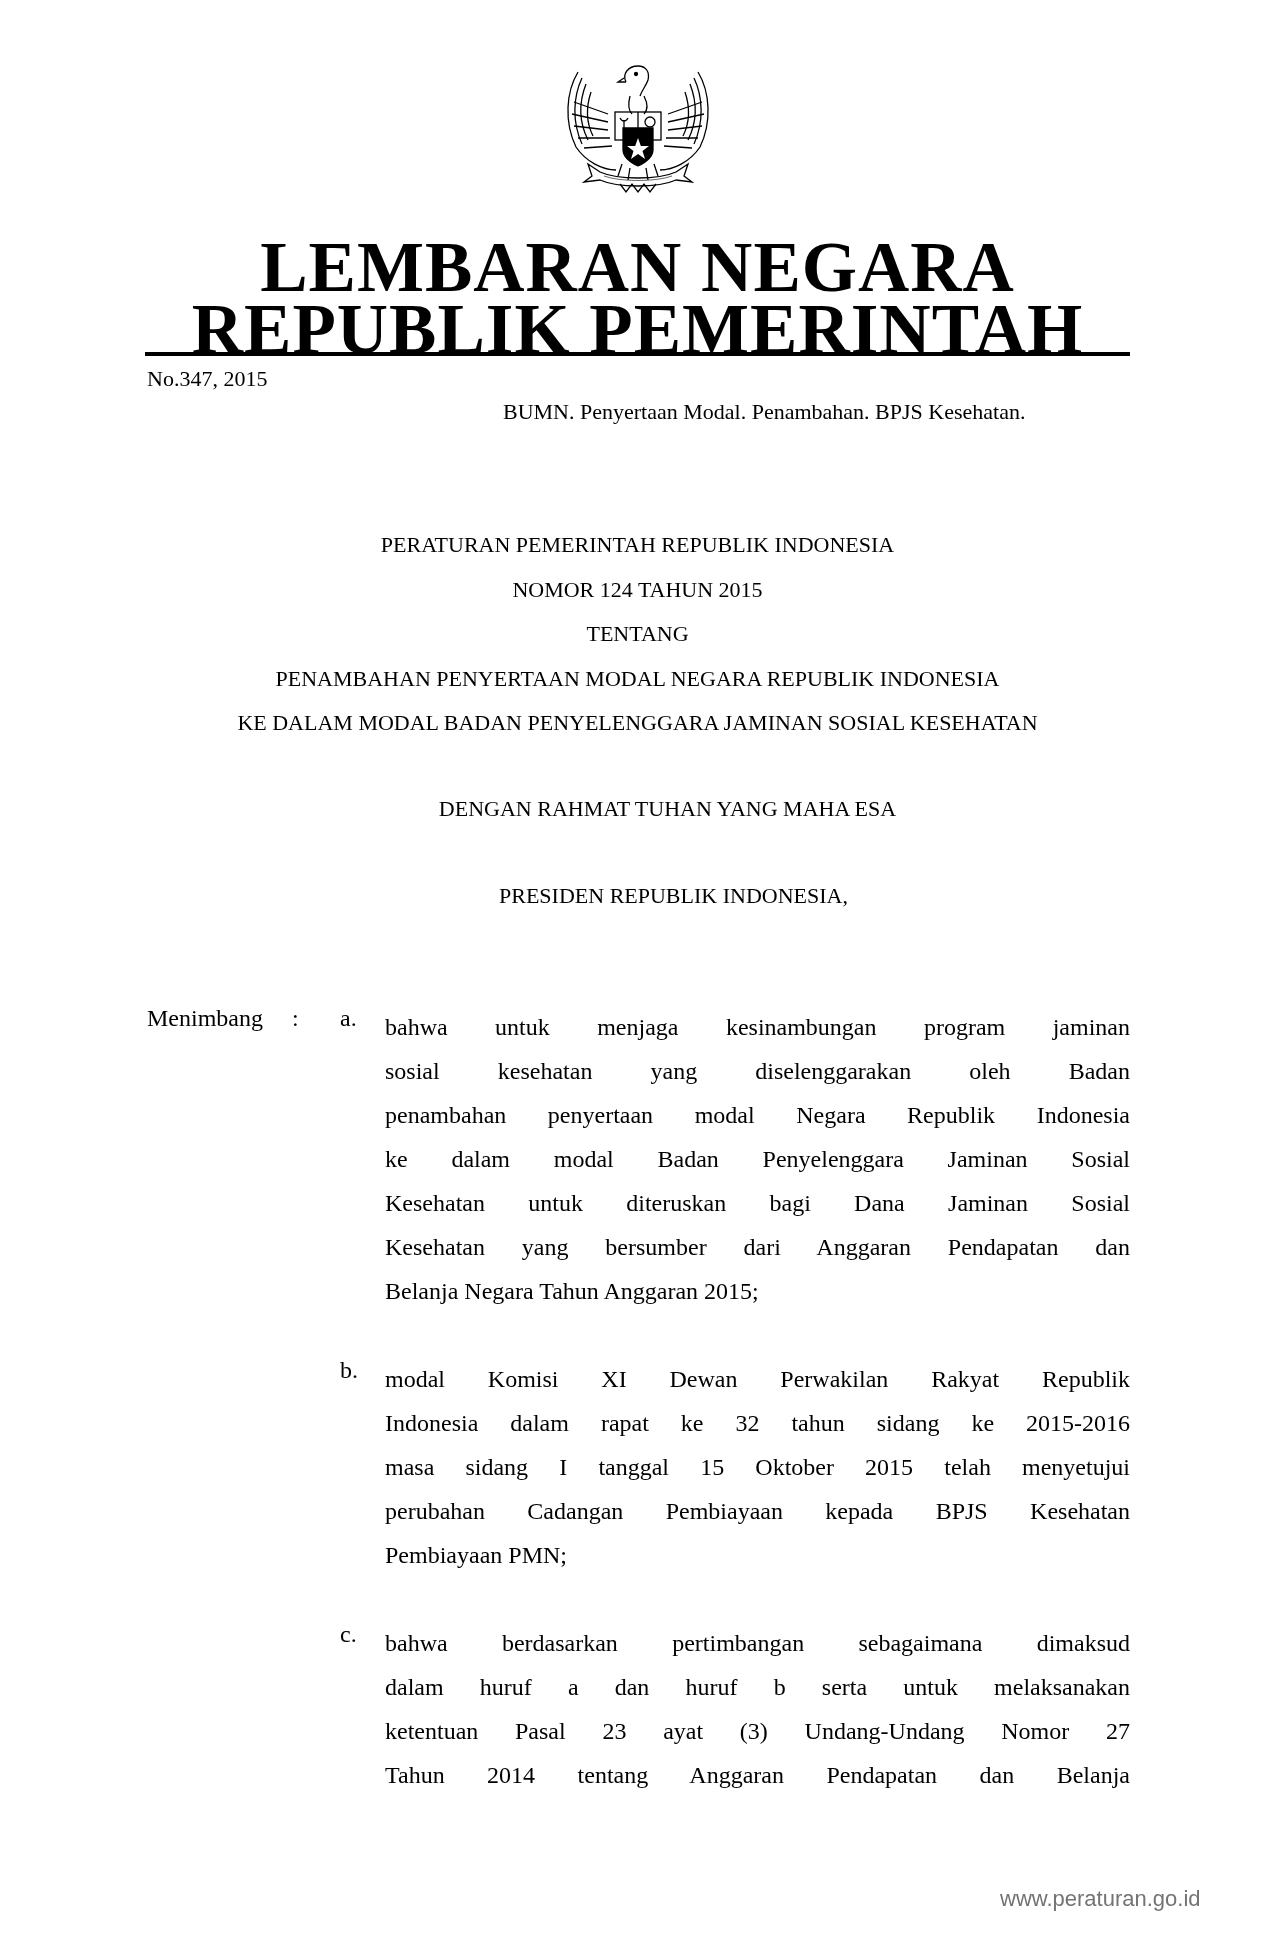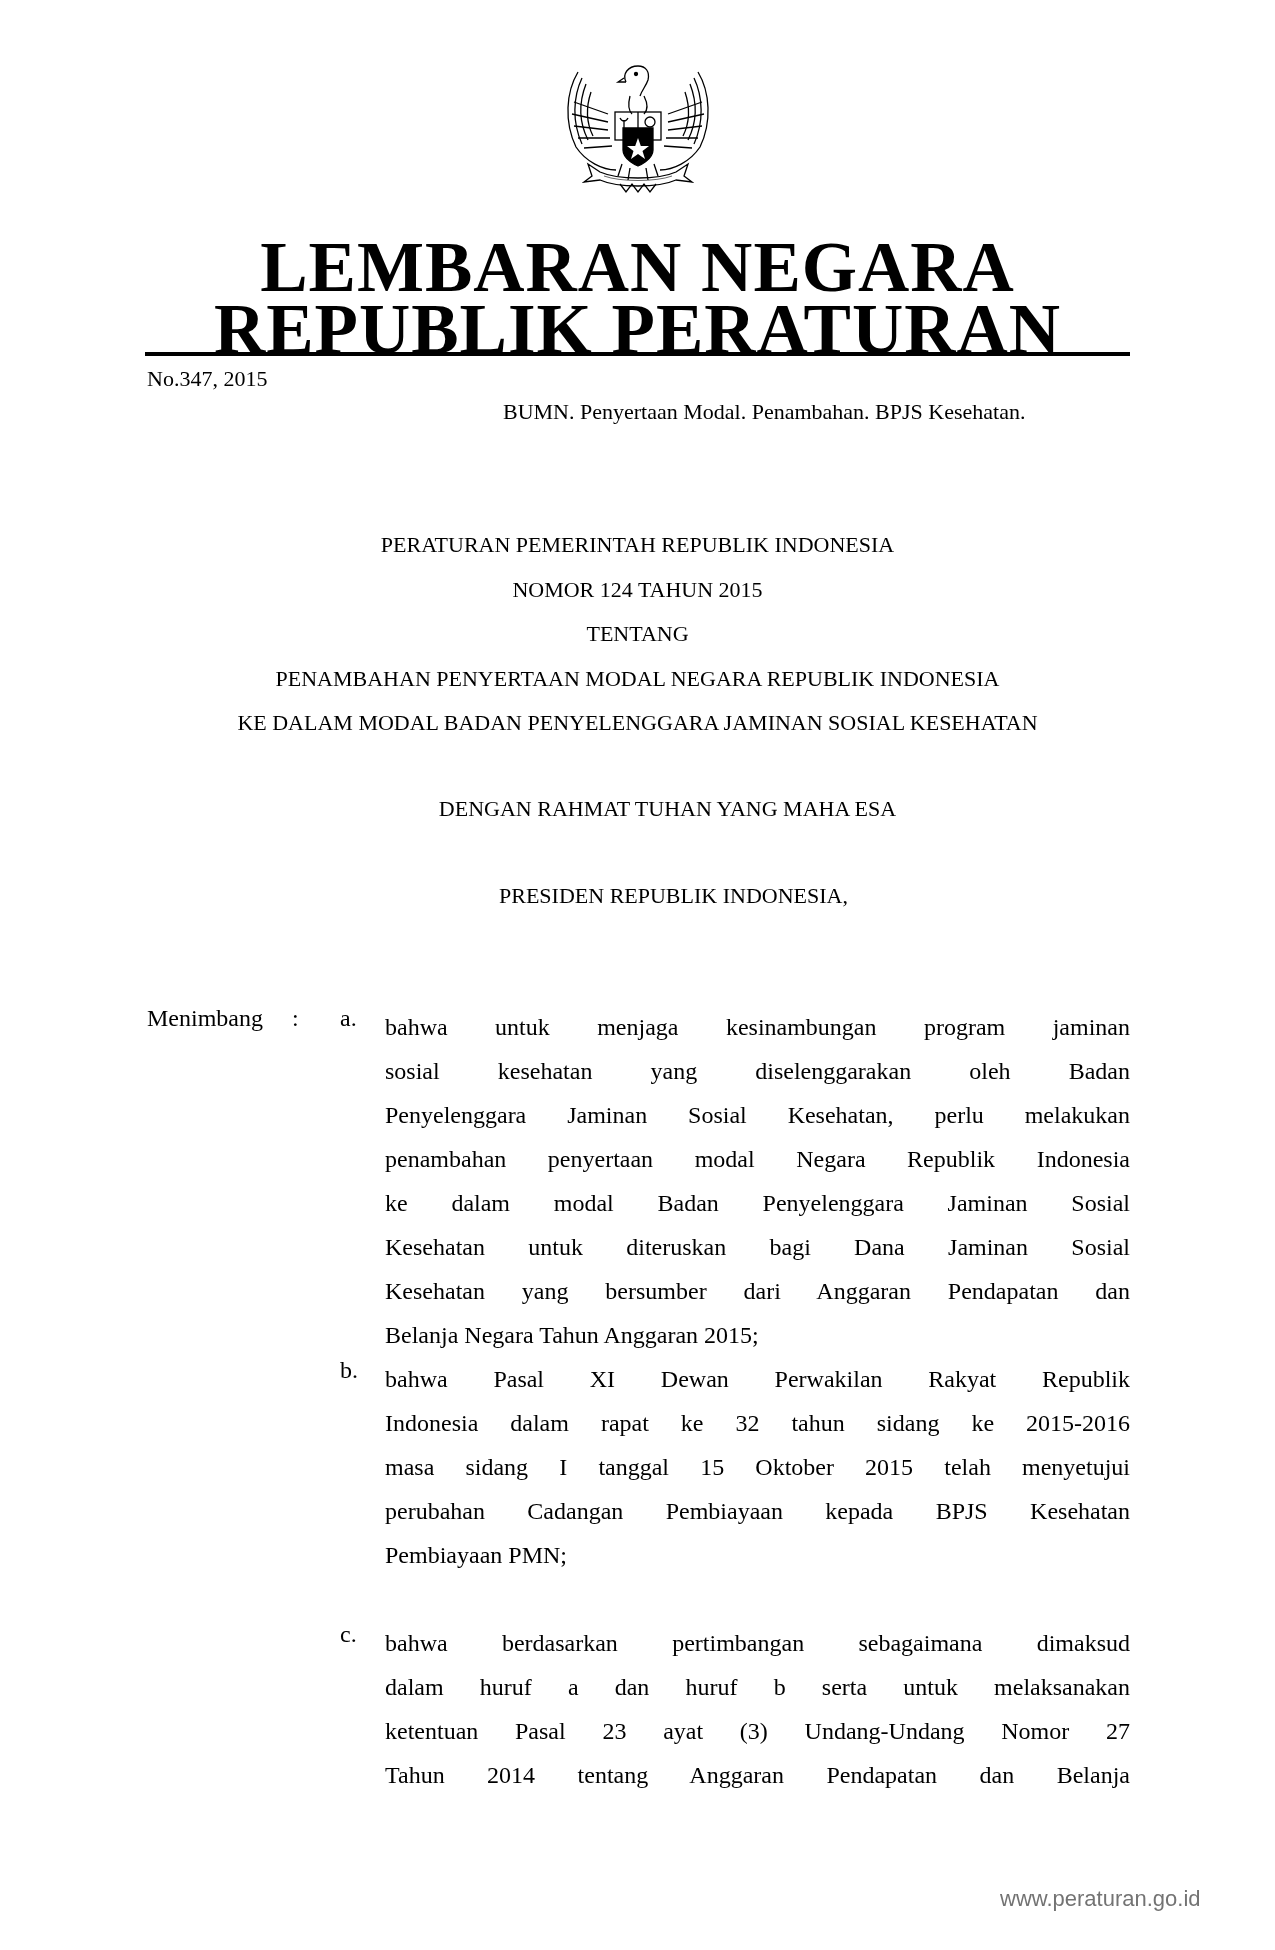--- a/index.html
+++ b/index.html
@@ -58,21 +58,21 @@
 
     <path d="M74 112 L70 124 M82 116 L80 128 M98 116 L100 128 M106 112 L110 124"></path>
     <path d="M72 132 L78 140 L84 132 L90 140 L96 132 L102 140 L108 132"></path>
 
     <path d="M40 112 L52 120 C70 128 110 128 128 120 L140 112 L136 124 L144 130 L128 128 C110 136 70 136 52 128 L36 130 L44 124 Z"></path>
     <path d="M56 124 C72 130 108 130 124 124" stroke-width="0.6"></path>
   </g>
 </svg>
 
 <div class="title t1">LEMBARAN NEGARA</div>
-<div class="title t2">REPUBLIK PERATURAN</div>
+<div class="title t2">REPUBLIK PEMERINTAH</div>
 <div class="rule"></div>
 
 <div class="no">No.347, 2015</div>
 <div class="topic">BUMN. Penyertaan Modal. Penambahan. BPJS Kesehatan.</div>
 
 <div class="center" style="top:520px;">PERATURAN PEMERINTAH REPUBLIK INDONESIA</div>
 <div class="center" style="top:565px;">NOMOR 124 TAHUN 2015</div>
 <div class="center" style="top:609px;">TENTANG</div>
 <div class="center" style="top:654px;">PENAMBAHAN PENYERTAAN MODAL NEGARA REPUBLIK INDONESIA</div>
 <div class="center" style="top:698px;">KE DALAM MODAL BADAN PENYELENGGARA JAMINAN SOSIAL KESEHATAN</div>
@@ -81,33 +81,32 @@
 <div class="center" style="top:871px;padding-left:36px;">PRESIDEN REPUBLIK INDONESIA,</div>
 
 <div class="menimbang-label">Menimbang</div>
 <div class="colon">:</div>
 
 <div class="item" style="top:1005px;">
   <span class="letter">a.</span>
   <div class="body">
     <span class="ln">bahwa untuk menjaga kesinambungan program jaminan</span>
     <span class="ln">sosial kesehatan yang diselenggarakan oleh Badan</span>
-    <span class="ln">Penyelenggara Jaminan Sosial Kesehatan, perlu melakukan</span>
     <span class="ln">penambahan penyertaan modal Negara Republik Indonesia</span>
     <span class="ln">ke dalam modal Badan Penyelenggara Jaminan Sosial</span>
     <span class="ln">Kesehatan untuk diteruskan bagi Dana Jaminan Sosial</span>
     <span class="ln">Kesehatan yang bersumber dari Anggaran Pendapatan dan</span>
     <span class="ln last">Belanja Negara Tahun Anggaran 2015;</span>
   </div>
 </div>
 
 <div class="item" style="top:1357px;">
   <span class="letter">b.</span>
   <div class="body">
-    <span class="ln">bahwa Pasal XI Dewan Perwakilan Rakyat Republik</span>
+    <span class="ln">modal Komisi XI Dewan Perwakilan Rakyat Republik</span>
     <span class="ln">Indonesia dalam rapat ke 32 tahun sidang ke 2015-2016</span>
     <span class="ln">masa sidang I tanggal 15 Oktober 2015 telah menyetujui</span>
     <span class="ln">perubahan Cadangan Pembiayaan kepada BPJS Kesehatan</span>
     <span class="ln last">Pembiayaan PMN;</span>
   </div>
 </div>
 
 <div class="item" style="top:1621px;">
   <span class="letter">c.</span>
   <div class="body">

